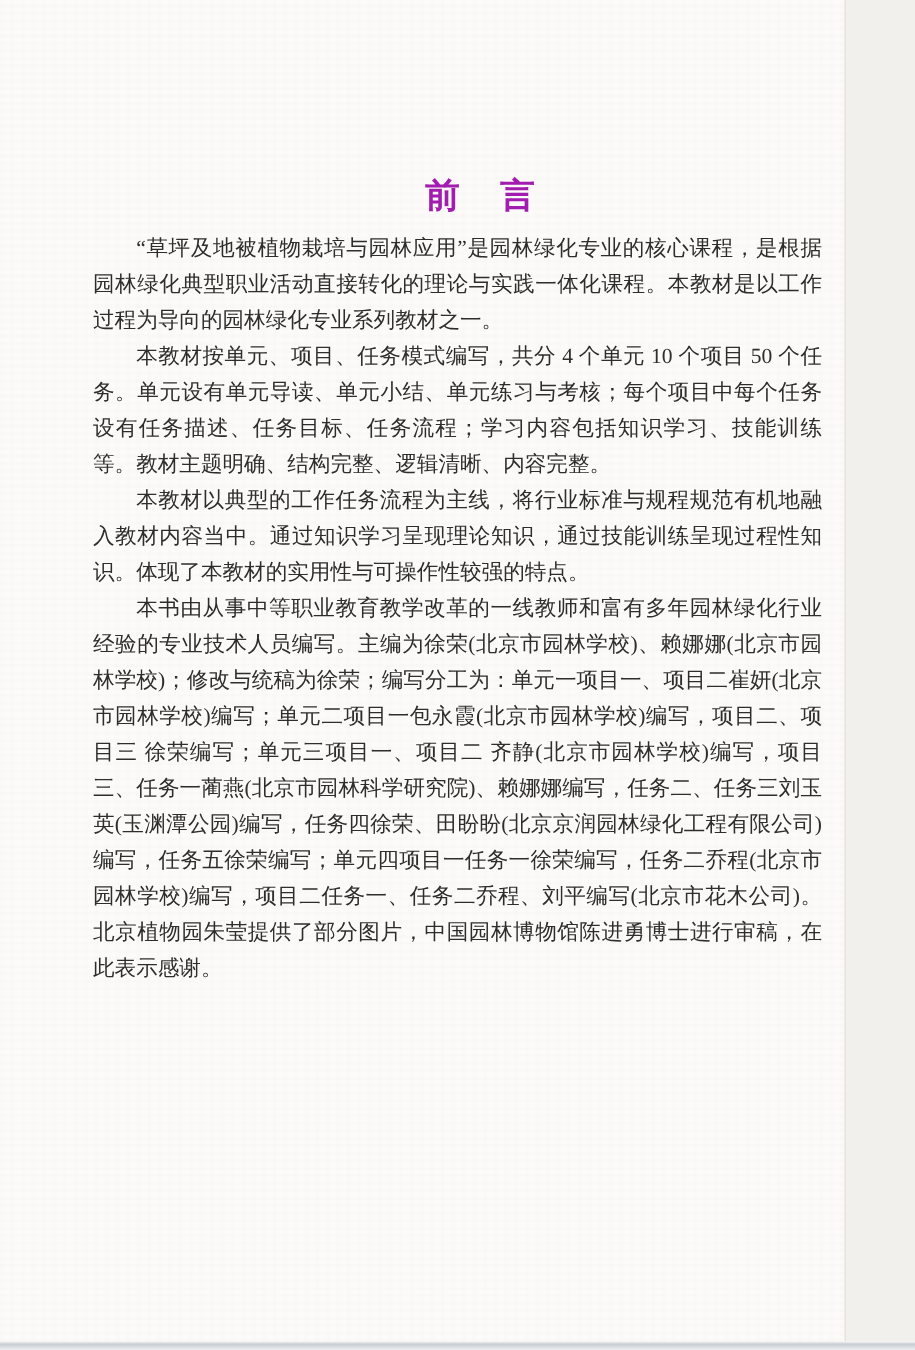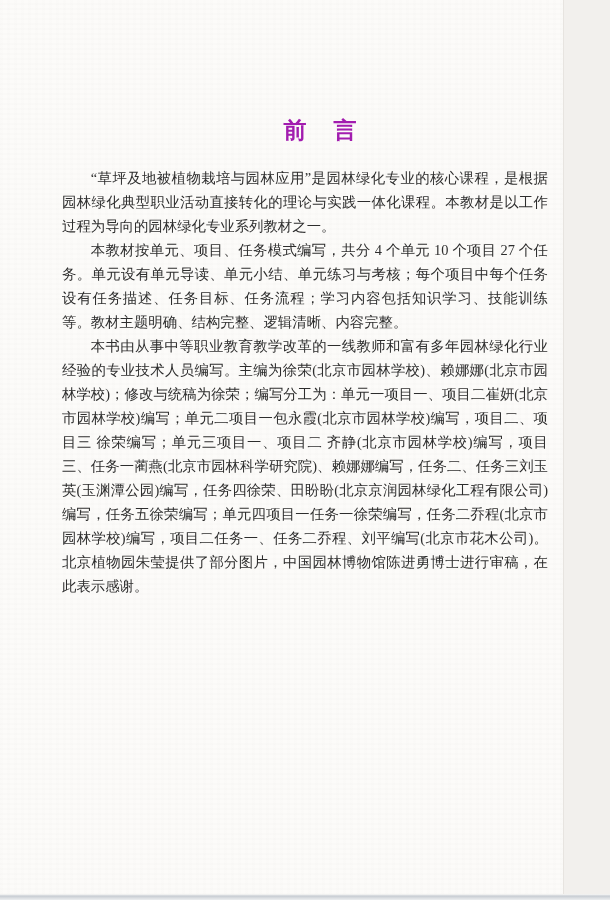--- a/index.html
+++ b/index.html
@@ -33,21 +33,21 @@
     width: 610px;
     text-align: center;
     font-size: 23px;
     font-weight: 700;
     letter-spacing: 2px;
     color: #a21caf;
     margin: 16px;
   }
   .body-area {
     position: absolute;
-    top: 166px;
+    top: 154px;
     left: 62px;
     width: 486px;
     font-size: 14.4px;
     line-height: 24px;
     color: #2d2d2d;
     text-align: justify;
   }
   .body-area p {
     margin: 0;
     padding: 0;
@@ -89,21 +89,22 @@
 </head>
 <body>
 
 <div class="stage">
 
   <h1 class="page-title">前　言</h1>
 
   <div class="body-area">
     <div>
         <p>“草坪及地被植物栽培与园林应用”是园林绿化专业的核心课程，是根据园林绿化典型职业活动直接转化的理论与实践一体化课程。本教材是以工作过程为导向的园林绿化专业系列教材之一。</p>
-        <p>本教材按单元、项目、任务模式编写，共分 4 个单元 10 个项目 27 个任务。单元设有单元导读、单元小结、单元练习与考核；每个项目中每个任务设有任务描述、任务目标、任务流程；学习内容包括知识学习、技能训练等。教材主题明确、结构完整、逻辑清晰、内容完整。</p>
+        <p>本教材按单元、项目、任务模式编写，共分 4 个单元 10 个项目 50 个任务。单元设有单元导读、单元小结、单元练习与考核；每个项目中每个任务设有任务描述、任务目标、任务流程；学习内容包括知识学习、技能训练等。教材主题明确、结构完整、逻辑清晰、内容完整。</p>
+        <p>本教材以典型的工作任务流程为主线，将行业标准与规程规范有机地融入教材内容当中。通过知识学习呈现理论知识，通过技能训练呈现过程性知识。体现了本教材的实用性与可操作性较强的特点。</p>
         <p>本书由从事中等职业教育教学改革的一线教师和富有多年园林绿化行业经验的专业技术人员编写。主编为徐荣(北京市园林学校)、赖娜娜(北京市园林学校)；修改与统稿为徐荣；编写分工为：单元一项目一、项目二崔妍(北京市园林学校)编写；单元二项目一包永霞(北京市园林学校)编写，项目二、项目三 徐荣编写；单元三项目一、项目二 齐静(北京市园林学校)编写，项目三、任务一蔺燕(北京市园林科学研究院)、赖娜娜编写，任务二、任务三刘玉英(玉渊潭公园)编写，任务四徐荣、田盼盼(北京京润园林绿化工程有限公司)编写，任务五徐荣编写；单元四项目一任务一徐荣编写，任务二乔程(北京市园林学校)编写，项目二任务一、任务二乔程、刘平编写(北京市花木公司)。北京植物园朱莹提供了部分图片，中国园林博物馆陈进勇博士进行审稿，在此表示感谢。</p>
       </div>
 
   </div>
 
   <div class="right-edge-strip"></div>
   <div class="bottom-edge-line"></div>
 
 </div>
 

